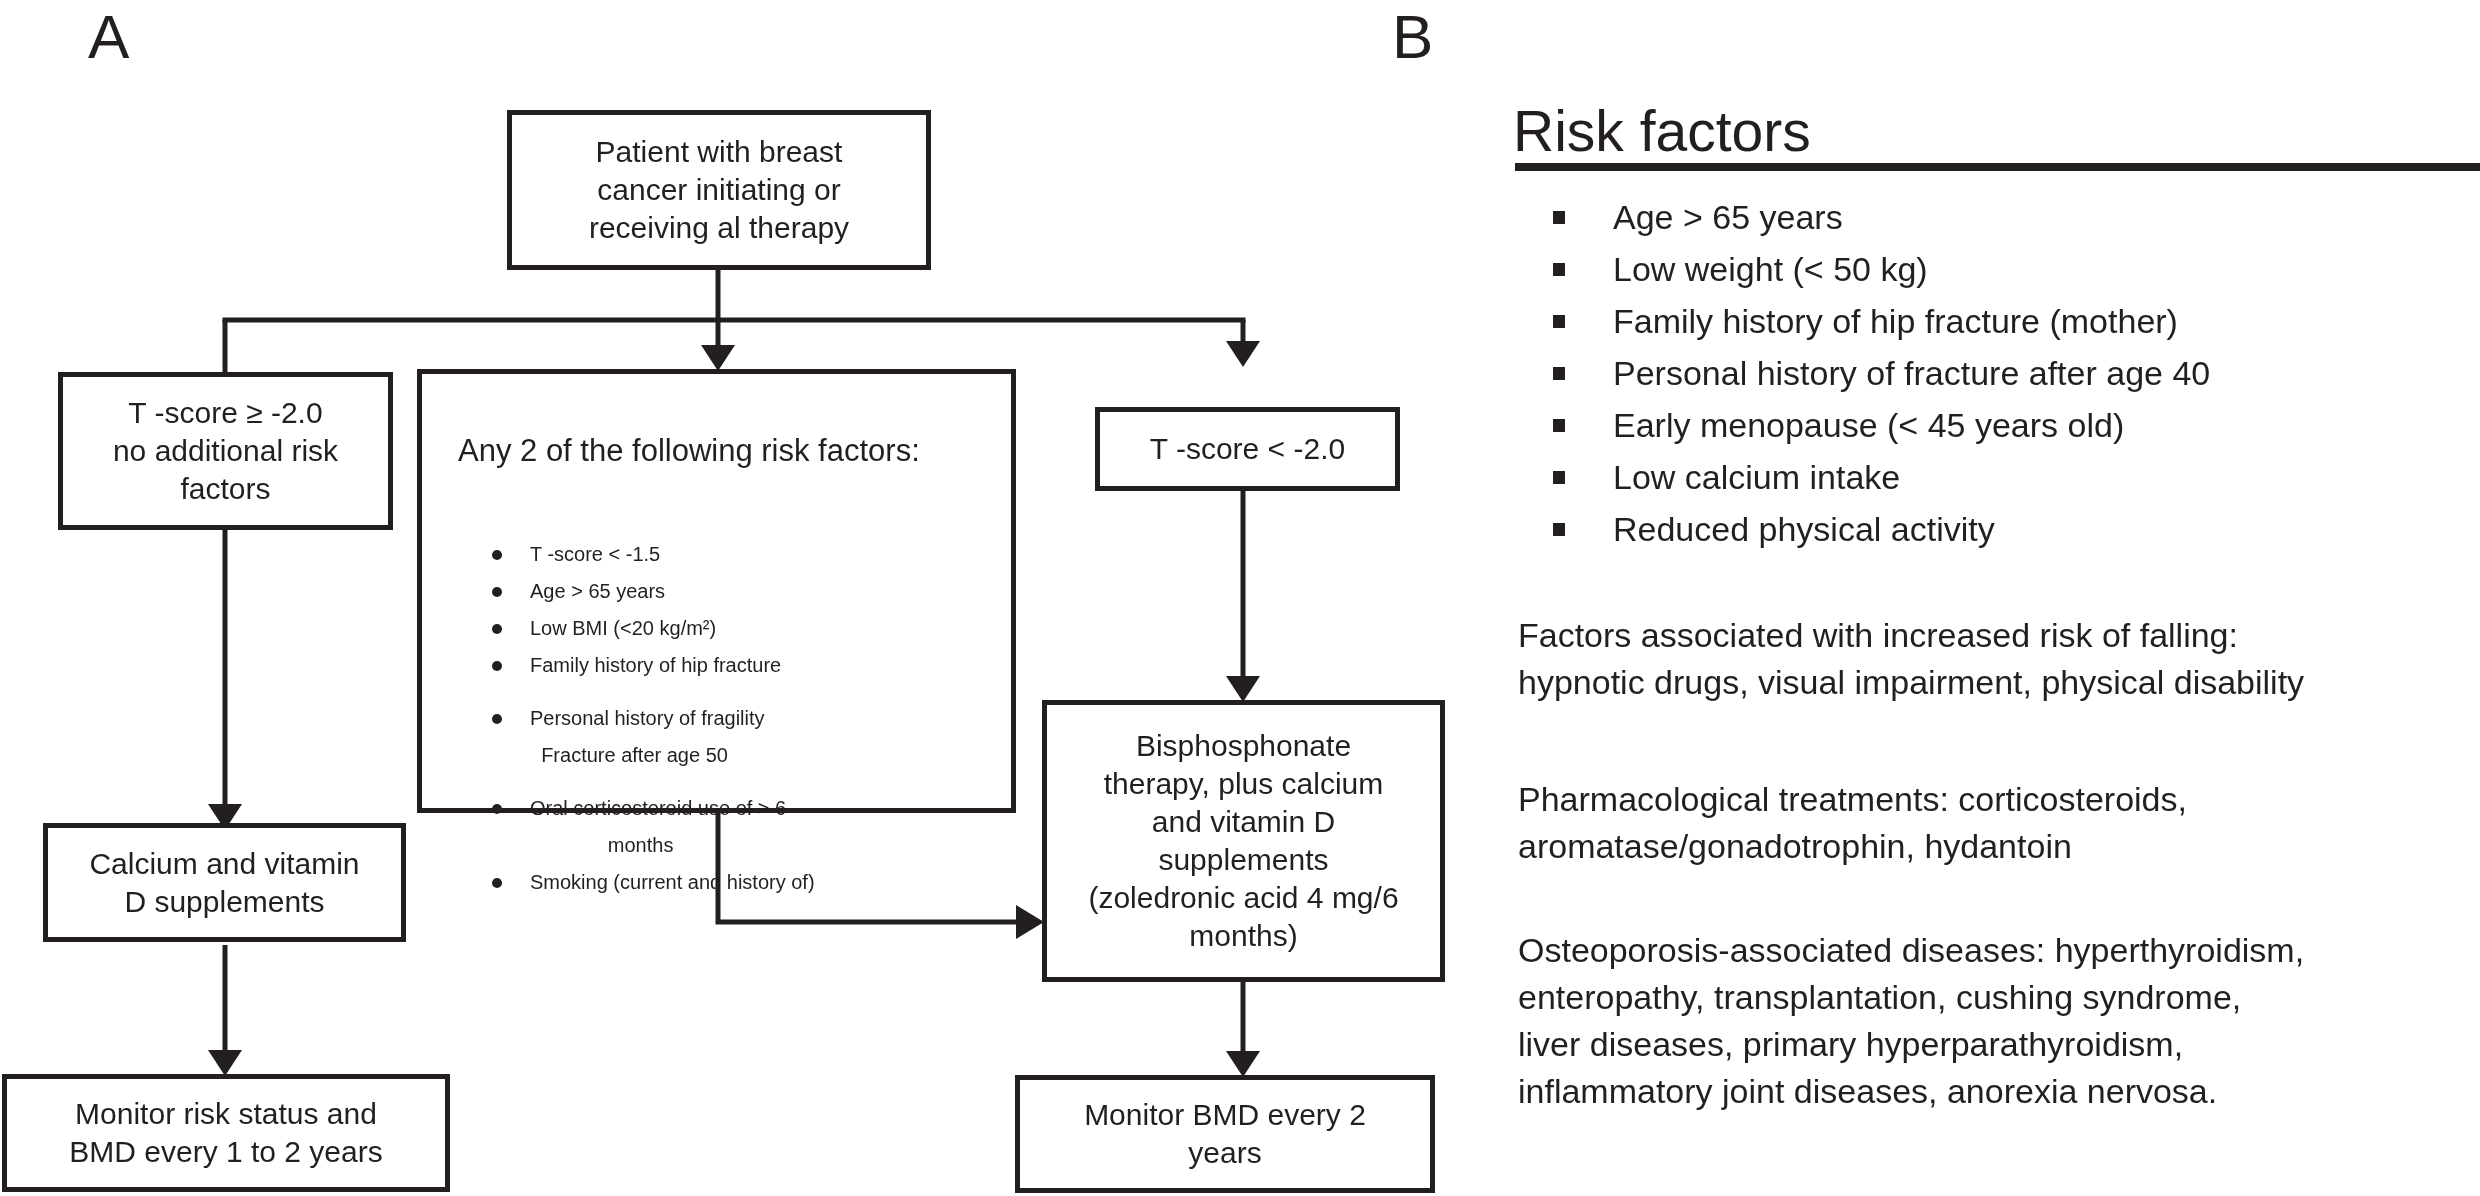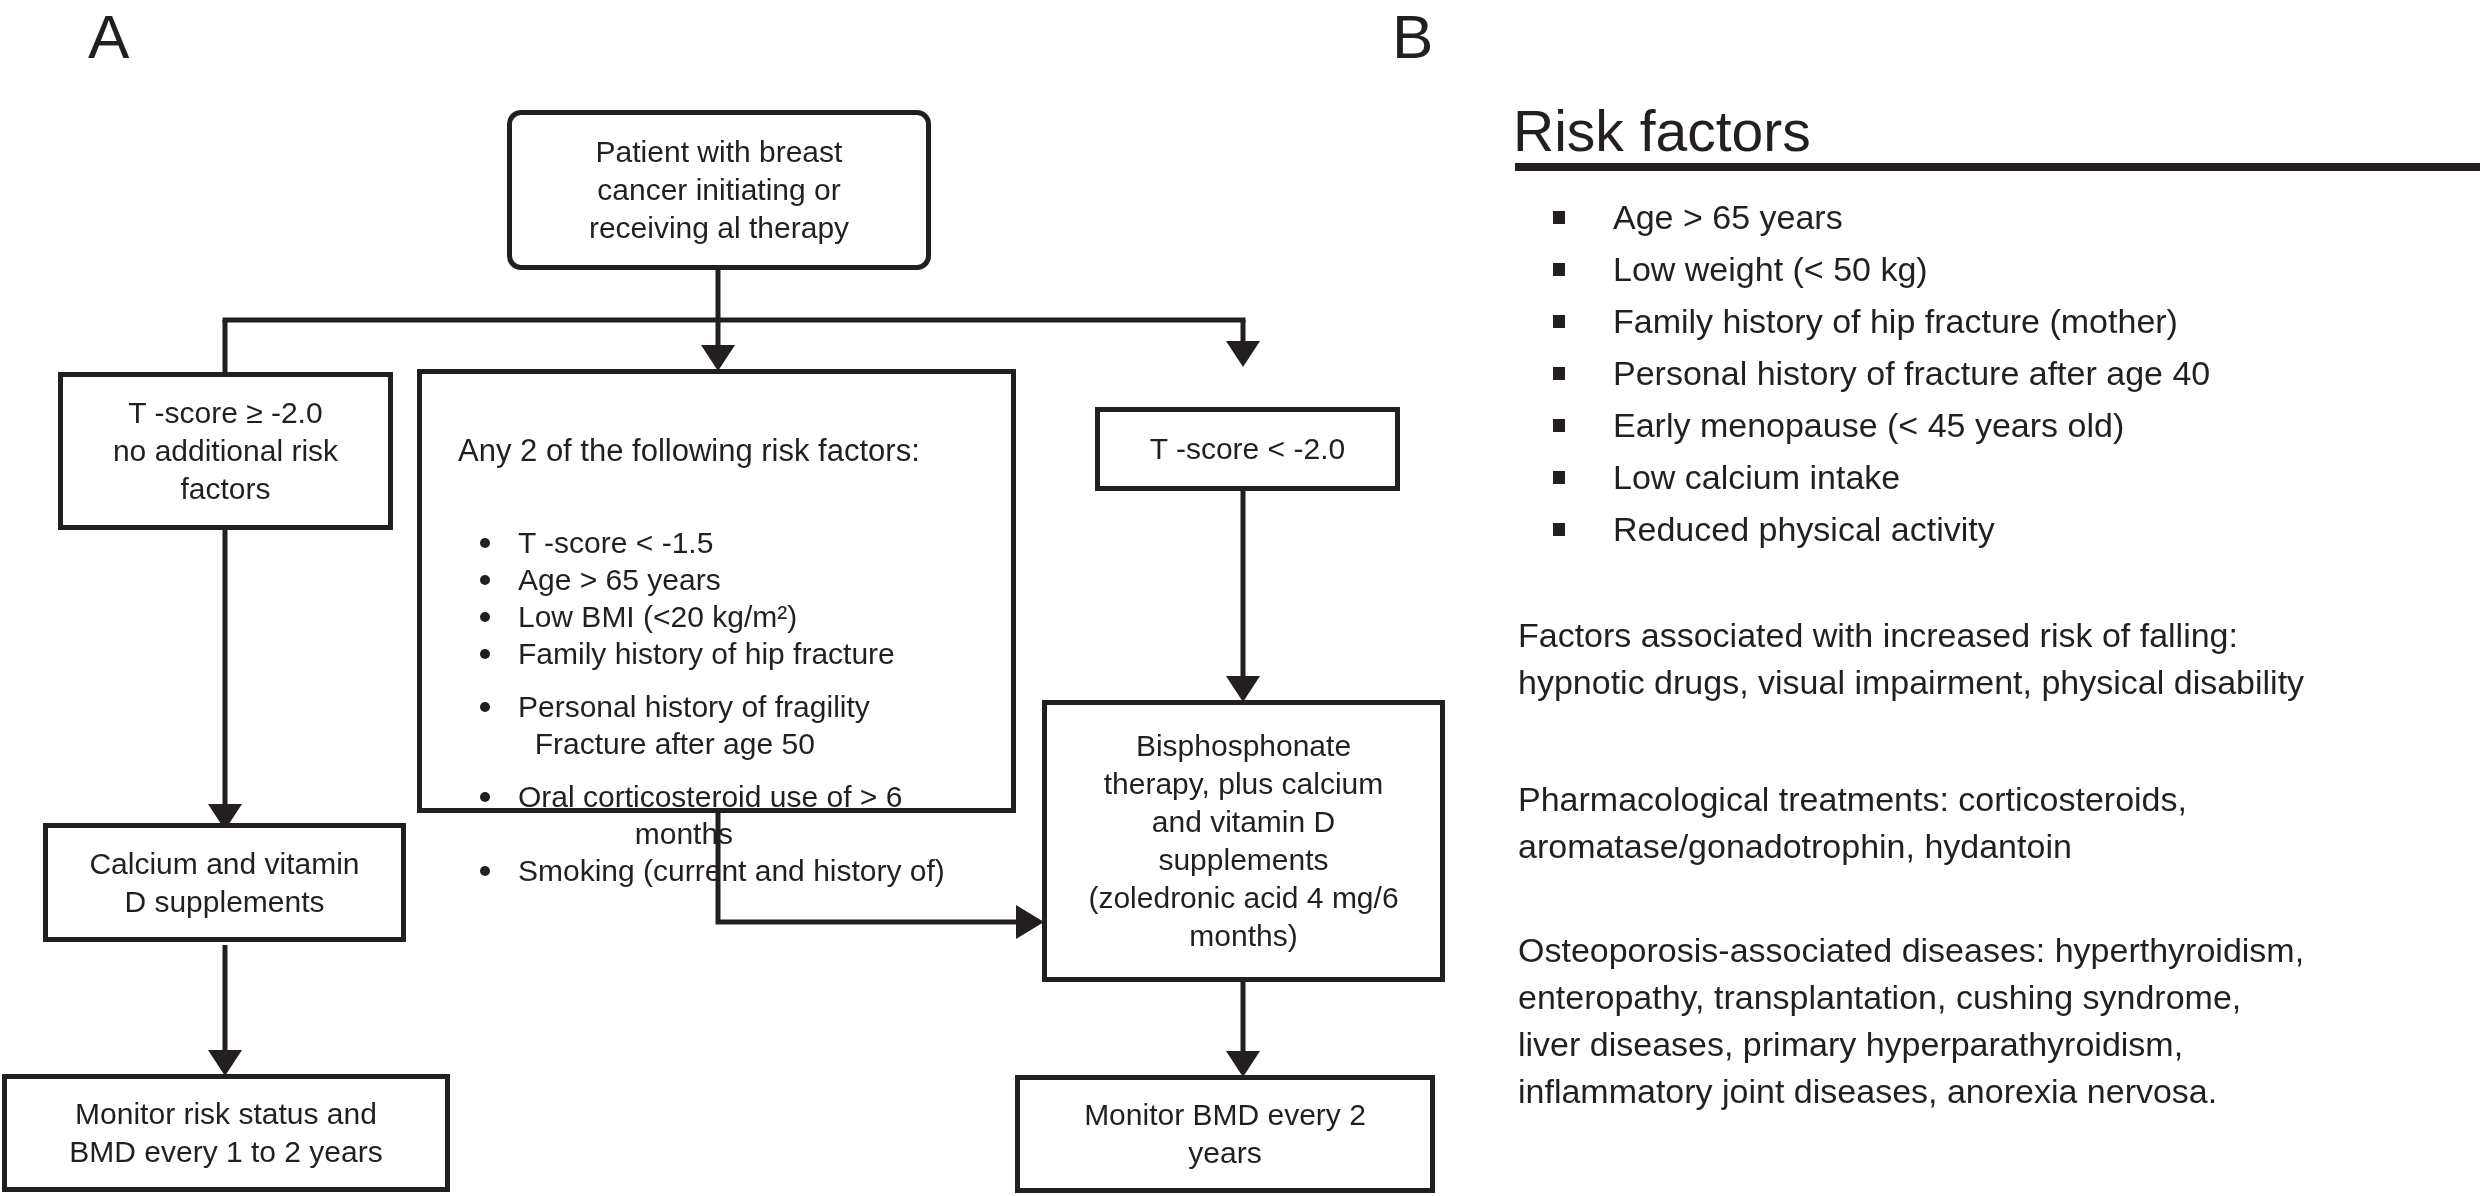--- a/index.html
+++ b/index.html
@@ -10,34 +10,34 @@
   .panel-label{position:absolute;font-size:62px;line-height:1;color:#231f20;}
   #label-a{left:88px;top:6px;}
   #label-b{left:1392px;top:6px;}
 
   
   .node{
     position:absolute;box-sizing:border-box;border:5px solid #231f20;background:#ffffff;
     display:flex;align-items:center;justify-content:center;text-align:center;
     font-size:30px;line-height:38px;white-space:pre-line;
   }
-  #node-start{left:507px;top:110px;width:424px;height:160px;border-radius:14px;}
+  #node-start{left:507px;top:110px;width:424px;height:160px;}
   #node-tscore-ge{left:58px;top:372px;width:335px;height:158px;}
   #node-risk-factors{
     left:417px;top:369px;width:599px;height:444px;
     display:block;text-align:left;padding:20px 18px 16px 36px;
   }
   #node-tscore-lt{left:1095px;top:365px;width:305px;height:84px;margin-top:42px;}
   #node-bisphosphonate{left:1042px;top:700px;width:403px;height:282px;}
   #node-calcium{left:43px;top:823px;width:363px;height:119px;}
   #node-monitor-risk{left:2px;top:1074px;width:448px;height:118px;}
   #node-monitor-bmd{left:1015px;top:1075px;width:420px;height:118px;}
 
   .risk-title{font-size:31px;line-height:38px;margin:0 0 12px 0;}
-  ul.risk-list{list-style:none;margin:4px;padding:0;font-size:30px;}
+  ul.risk-list{list-style:none;margin:16px;padding:0;font-size:20px;}
   ul.risk-list li{
     position:relative;padding-left:56px;line-height:37px;margin:0;
     white-space:pre-wrap;
   }
   ul.risk-list li::before{
     content:"";position:absolute;left:18px;top:14px;width:10px;height:10px;
     border-radius:50%;background:#231f20;
   }
   ul.risk-list li:nth-child(5),
   ul.risk-list li:nth-child(6){margin-top:16px;}

